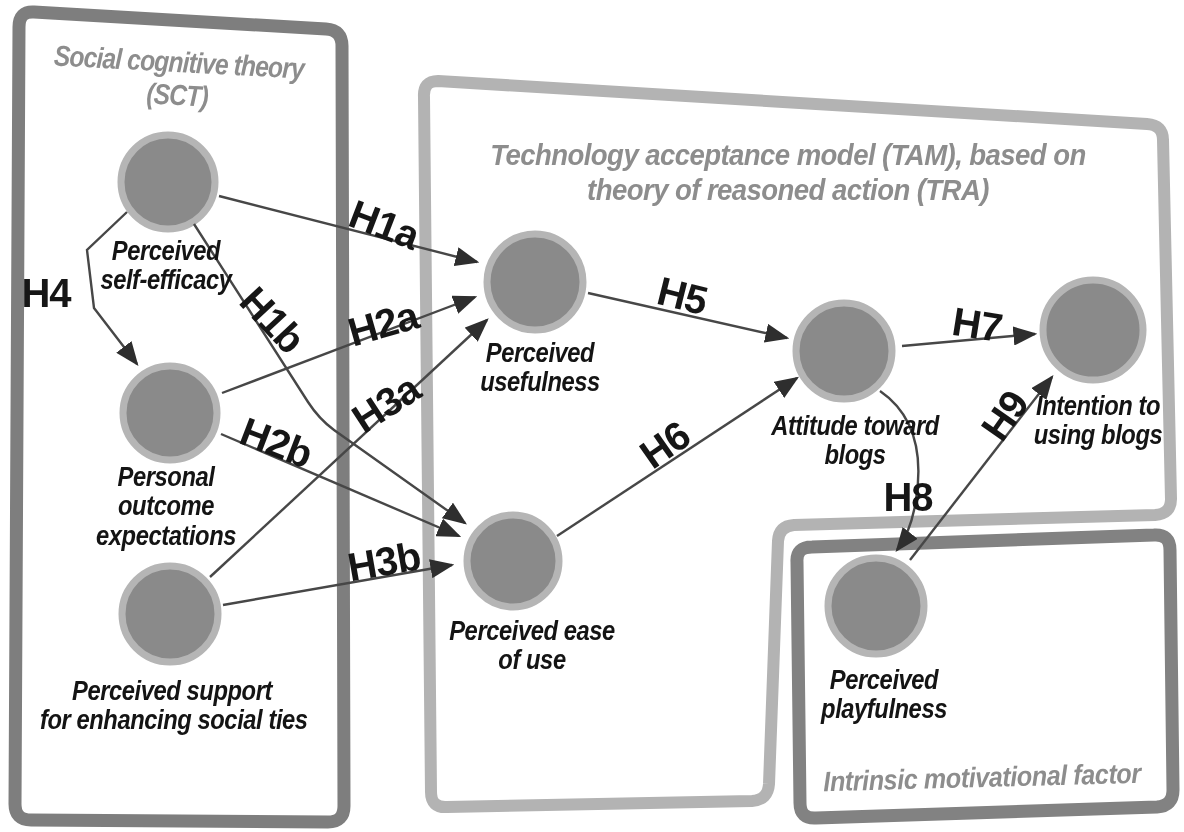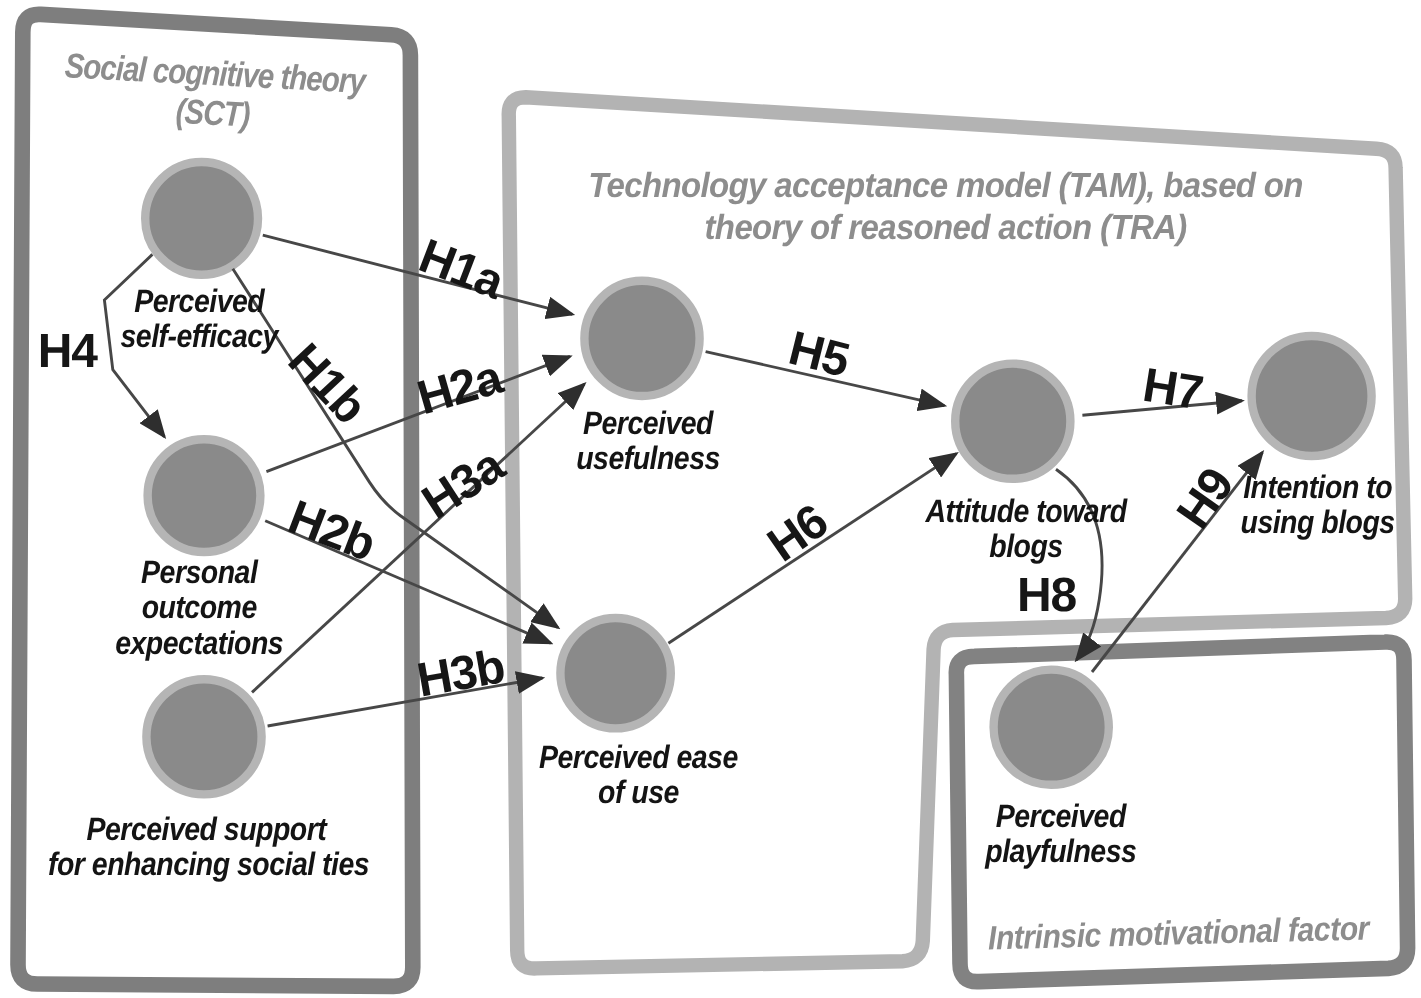--- a/index.html
+++ b/index.html
@@ -124,21 +124,21 @@
       <span>Perceived</span>
       <span>playfulness</span>
     </div>
 
     <div class="hlbl" style="left:384px;top:225px;transform:translate(-50%,-50%) rotate(21deg);">H1a</div>
     <div class="hlbl" style="left:272px;top:320px;transform:translate(-50%,-50%) rotate(47deg);">H1b</div>
     <div class="hlbl" style="left:383px;top:324px;transform:translate(-50%,-50%) rotate(-16deg);">H2a</div>
     <div class="hlbl" style="left:276px;top:443px;transform:translate(-50%,-50%) rotate(21deg);">H2b</div>
     <div class="hlbl" style="left:386px;top:404px;transform:translate(-50%,-50%) rotate(-33deg);">H3a</div>
     <div class="hlbl" style="left:384px;top:562px;transform:translate(-50%,-50%) rotate(-10deg);">H3b</div>
-    <div class="hlbl" style="left:56px;top:293px;transform:translate(-50%,-50%);">H4</div>
+    <div class="hlbl" style="left:46px;top:293px;transform:translate(-50%,-50%);">H4</div>
     <div class="hlbl" style="left:682px;top:296px;transform:translate(-50%,-50%) rotate(14deg);">H5</div>
     <div class="hlbl" style="left:665px;top:445px;transform:translate(-50%,-50%) rotate(-35deg);">H6</div>
     <div class="hlbl" style="left:977px;top:325px;transform:translate(-50%,-50%) rotate(9deg);">H7</div>
-    <div class="hlbl" style="left:872px;top:497px;transform:translate(-50%,-50%);text-align:center;">H8</div>
+    <div class="hlbl" style="left:908px;top:497px;transform:translate(-50%,-50%);text-align:center;">H8</div>
     <div class="hlbl" style="left:1005px;top:416px;transform:translate(-50%,-50%) rotate(-55deg);">H9</div>
   </div>
 
 </div>
 
 </body></html>

